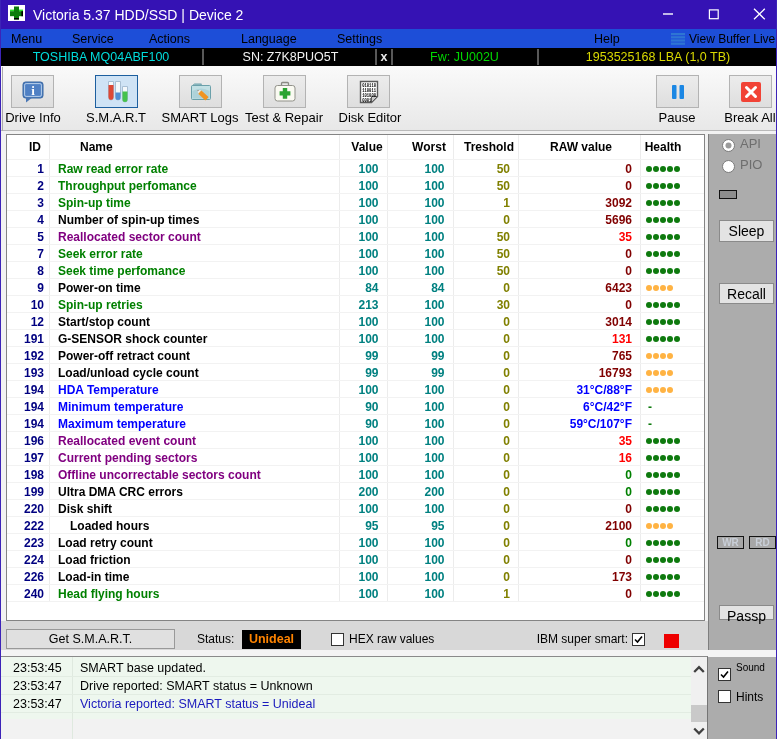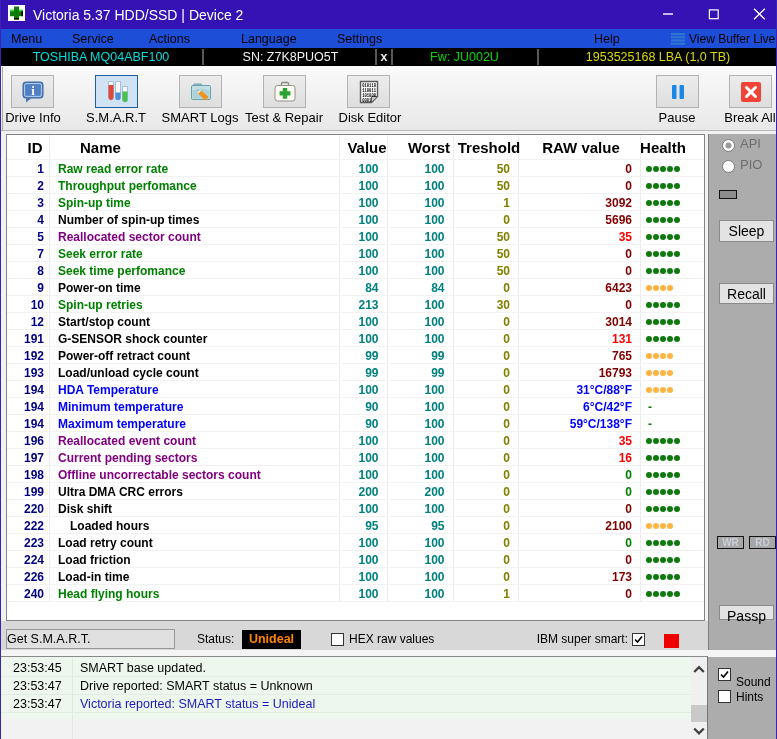--- a/index.html
+++ b/index.html
@@ -20,21 +20,21 @@
 .bsep{position:absolute;top:1px;height:16px;width:2px;background:#585858;}
 
 #toolbar{position:absolute;left:0;top:66px;width:777px;height:65px;background:linear-gradient(#fafafa,#e8e8e8);border-bottom:1px solid #b9b9b9;}
 .tbtn{position:absolute;top:9px;width:43px;height:33px;background:linear-gradient(#ececec,#dedede);border:1px solid #b3b3b3;display:flex;align-items:center;justify-content:center;}
 .tbtn.sel{background:#cfe3f5;border:1.5px solid #1d5f9f;}
 .tlbl{position:absolute;top:43px;height:18px;line-height:18px;font-size:13px;color:#000;text-align:center;}
 
 #tablewrap{position:absolute;left:6px;top:134px;width:699px;height:487px;background:#fff;border:1px solid #848484;}
 .vline{position:absolute;top:0;width:1px;height:466px;background:#ececec;}
 .hline{position:absolute;left:0;width:697px;height:1px;background:#f2f2f2;}
-.th{position:absolute;top:0;height:24px;line-height:25px;font-size:15px;font-weight:bold;color:#000;}
+.th{position:absolute;top:0;height:24px;line-height:25px;font-size:12px;font-weight:bold;color:#000;}
 .tr{position:absolute;left:0;width:697px;height:17px;line-height:21px;font-size:12px;font-weight:bold;}
 .ci{position:absolute;left:0;width:37px;text-align:right;color:#000080;}
 .cn{position:absolute;left:51px;}
 .cv{position:absolute;left:280px;width:91.5px;text-align:right;color:#008080;}
 .cw{position:absolute;left:346px;width:91.5px;text-align:right;color:#008080;}
 .ct{position:absolute;left:411px;width:92px;text-align:right;color:#808000;}
 .cr{position:absolute;left:473px;width:152px;text-align:right;color:#800000;}
 .ch{position:absolute;left:639px;top:7px;height:6px;line-height:6px;}
 .dot{display:inline-block;width:6px;height:6px;border-radius:50%;margin-right:1px;vertical-align:top;}
 .g .dot{background:#0e7a0e;}
@@ -350,21 +350,21 @@
       <span class="ct">0</span>
       <span class="cr" style="color:#0000ff;">6°C/42°F</span>
       <span class="chd">-</span>
     </div>
 <div class="tr" style="top:279px;">
       <span class="ci">194</span>
       <span class="cn" style="color:#0000ff;">Maximum temperature</span>
       <span class="cv">90</span>
       <span class="cw">100</span>
       <span class="ct">0</span>
-      <span class="cr" style="color:#0000ff;">59°C/138°F</span>
+      <span class="cr" style="color:#0000ff;">59°C/107°F</span>
       <span class="chd">-</span>
     </div>
 <div class="tr" style="top:296px;">
       <span class="ci">196</span>
       <span class="cn" style="color:#800080;">Reallocated event count</span>
       <span class="cv">100</span>
       <span class="cw">100</span>
       <span class="ct">0</span>
       <span class="cr" style="color:#ff0000;">35</span>
       <span class="ch g"><i class="dot"></i><i class="dot"></i><i class="dot"></i><i class="dot"></i><i class="dot"></i></span>
@@ -462,21 +462,21 @@
     </svg>
   <span class="abs" style="left:31px;top:23px;font-size:13px;color:#6e6e6e;">PIO</span>
   <div class="abs" style="left:10px;top:56px;width:18px;height:9px;background:#8d8d8d;border:1.5px solid #111;"></div>
   <div class="rbtn" style="left:10px;top:86px;height:22px;line-height:21px;">Sleep</div>
   <div class="rbtn" style="left:10px;top:149px;height:21px;line-height:20px;">Recall</div>
   <div class="abs" style="left:8px;top:402px;width:27px;height:13px;background:#a7a7a7;border:1.5px solid #141414;color:#c9cfd8;font-weight:bold;font-size:10px;text-align:center;line-height:11px;">WR</div>
   <div class="abs" style="left:40px;top:402px;width:27px;height:13px;background:#a7a7a7;border:1.5px solid #141414;color:#c9cfd8;font-weight:bold;font-size:10px;text-align:center;line-height:11px;">RD</div>
   <div class="rbtn" style="left:10px;top:471px;height:15px;line-height:20px;">Passp</div>
 </div>
 <div id="botbar">
-  <div class="abs" style="left:6px;top:8px;width:169px;height:20px;background:#e0e0e0;border:1px solid #999;text-align:left;line-height:19px;font-size:12.5px;color:#000;">Get S.M.A.R.T.</div>
+  <div class="abs" style="left:6px;top:8px;width:169px;height:20px;background:#e0e0e0;border:1px solid #999;text-align:center;line-height:19px;font-size:12.5px;color:#000;">Get S.M.A.R.T.</div>
   <span class="abs" style="left:197px;top:11px;color:#000;">Status:</span>
   <div class="abs" style="left:242px;top:9px;width:59px;height:19px;background:#000;color:#ff8400;font-weight:bold;font-size:12.5px;text-align:center;line-height:19px;">Unideal</div>
   <div class="cb" style="left:331px;top:12px;"></div>
   <span class="abs" style="left:349px;top:11px;color:#000;">HEX raw values</span>
   <span class="abs" style="right:80px;top:11px;color:#000;">IBM super smart:</span>
   <div class="cb" style="left:632px;top:12px;">
       <svg width="11" height="11" style="position:absolute;left:0;top:0;">
         <path d="M2 5.5 L4.5 8 L9 2.5" stroke="#000" stroke-width="1.6" fill="none"></path>
       </svg>
     </div>
@@ -506,19 +506,19 @@
   <svg class="abs" style="left:0;top:66px;" width="16" height="16">
       <path d="M3.2 5.5 L8 10.3 L12.8 5.5" stroke="#404040" stroke-width="2.3" fill="none"></path>
     </svg>
 </div>
 <div id="bright">
   <div class="cb" style="left:10px;top:11px;">
       <svg width="11" height="11" style="position:absolute;left:0;top:0;">
         <path d="M2 5.5 L4.5 8 L9 2.5" stroke="#000" stroke-width="1.6" fill="none"></path>
       </svg>
     </div>
-  <span class="abs" style="left:28px;top:18px;font-size:12px;color:#000;">Sound</span>
+  <span class="abs" style="left:28px;top:5px;font-size:10px;color:#000;">Sound</span>
   <div class="cb" style="left:10px;top:33px;"></div>
   <span class="abs" style="left:28px;top:33px;font-size:12px;color:#000;">Hints</span>
 </div>
 <div class="abs" style="left:2px;top:67px;width:1px;height:64px;background:#ababab;"></div>
 <div class="edge" style="left:0;"></div>
 <div class="edge" style="left:776px;"></div>
 
 </body></html>

